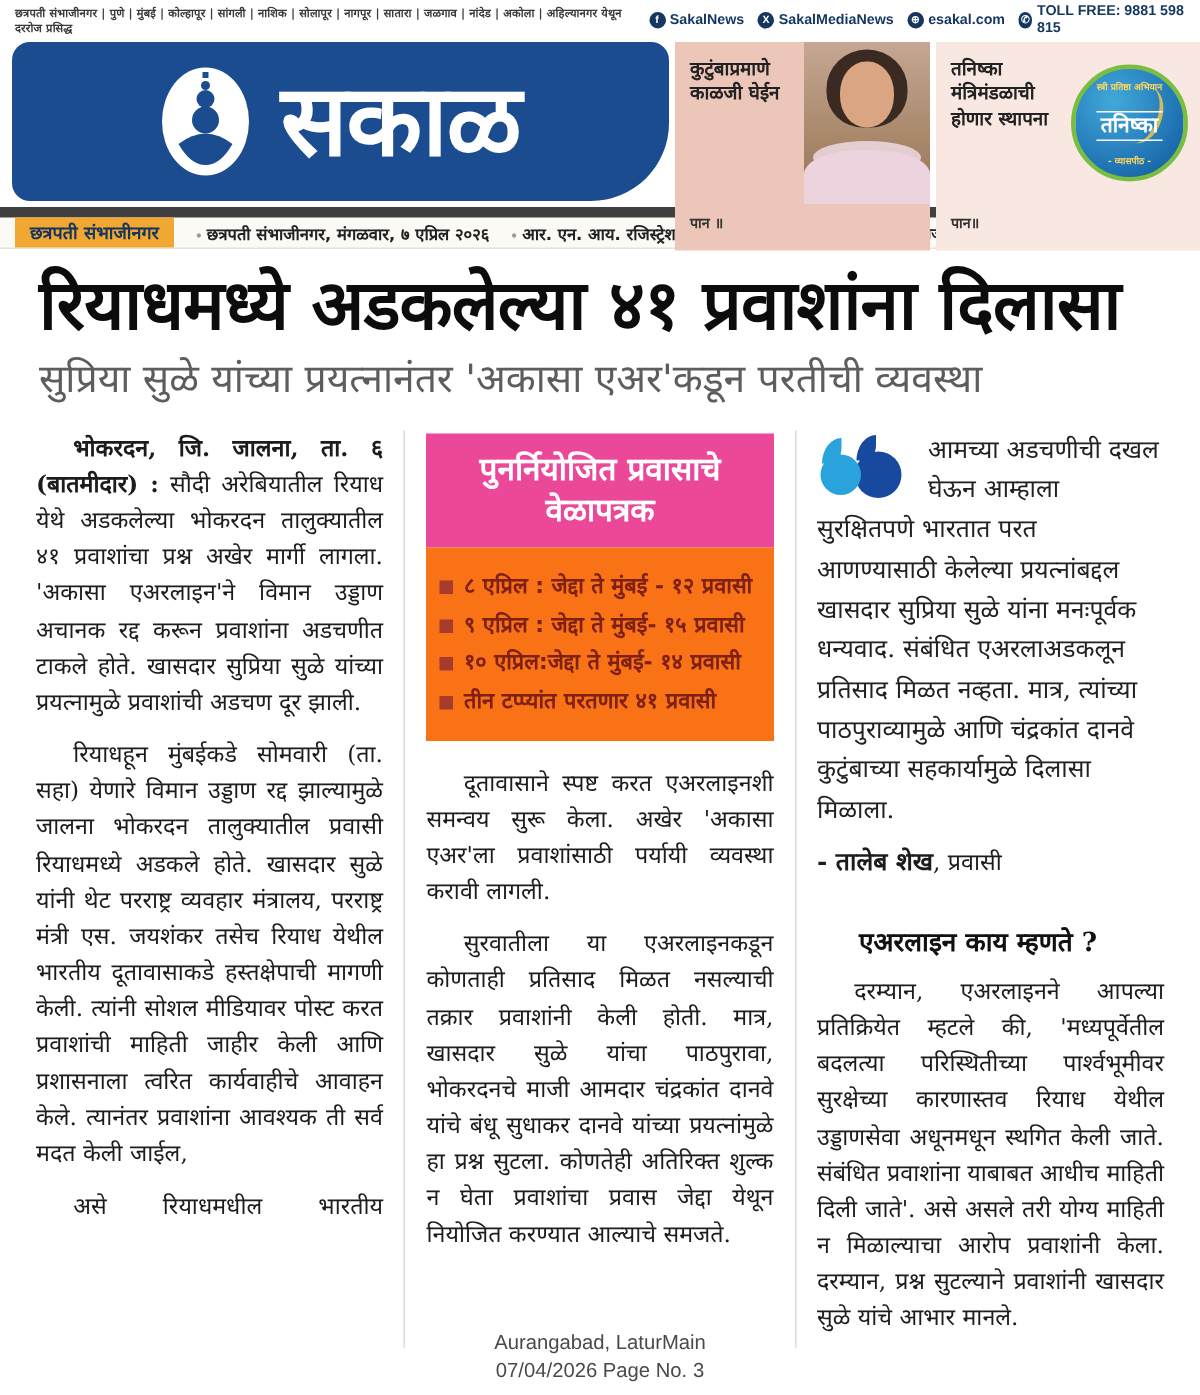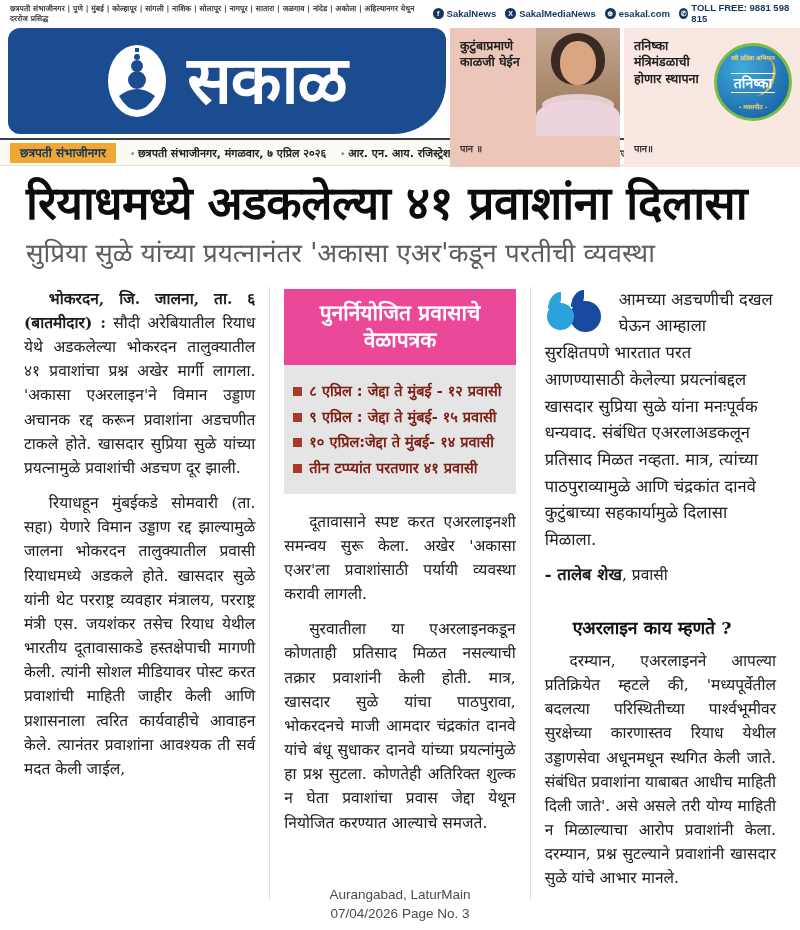--- a/index.html
+++ b/index.html
@@ -42,21 +42,21 @@
     background:radial-gradient(circle at 35% 30%,#41a9da 0%,#1d6fb0 70%,#15568c 100%);
     border:3px solid #79bd43;box-sizing:border-box;}
   .tlogo-title{position:absolute;left:0;right:0;top:27px;text-align:center;color:#fff;font-weight:800;font-size:14px;}
   .tlogo-title-inner{border-top:1px solid #fff;border-bottom:1px solid #fff;padding:1px 3px;}
   .tlogo-arc{position:absolute;left:0;right:0;text-align:center;color:#ffd75e;font-size:6px;font-weight:700;}
   .tlogo-arc.top{top:8px;} .tlogo-arc.bottom{bottom:7px;}
   .tlogo-swoosh{position:absolute;right:14px;top:10px;width:26px;height:40px;border-right:3px solid #f0c54a;border-radius:50%;transform:rotate(18deg);opacity:.85;}
   
   .datebar{
     height:28px;margin-top:2px;display:flex;align-items:center;gap:14px;
-    background:#fbfaf5;border-top:2px solid #404040;border-bottom:1px solid #e3e1d8;
+    background:#fbfaf5;border-top:7px solid #404040;border-bottom:1px solid #e3e1d8;
     padding:0 10px;box-sizing:border-box;
   }
   .city-badge{background:#f0a832;color:#15355e;font-weight:800;font-size:12px;padding:4px 10px;line-height:1;}
   .datebar-item{font-size:11px;font-weight:700;color:#222;}
   .datebar-item::before{content:"• ";color:#999;font-size:8px;}
   .datebar-price{margin-left:auto;font-size:10px;font-weight:700;color:#222;}
   .flex-sp{flex:1;}
   
   .headline{font-size:46px;font-weight:800;color:#0c0c0c;line-height:1.12;padding:12px 26px 0;letter-spacing:-.5px;}
   .subheadline{font-size:26px;color:#5d5d5d;font-weight:500;padding:8px 26px 6px;line-height:1.2;}
@@ -65,21 +65,21 @@
   .col{flex:1 1 0;padding:0 14px;min-width:0;}
   .col:first-child{padding-left:0;} .col:last-child{padding-right:0;}
   .col + .col{border-left:1px solid #dcdcdc;}
   .body-p{margin:0 0 11px;font-size:15.5px;line-height:1.56;text-align:justify;color:#1c1c1c;
     text-indent:1.6em;font-family:"DejaVu Serif","Liberation Serif",serif;}
   .body-p b{font-weight:700;}
   .spread{text-align-last:justify;}
   
   .sched{margin:2px 0 16px;}
   .sched-head{background:#ec4899;color:#ffffff;text-align:center;font-weight:800;font-size:21px;line-height:1.3;padding:11px 6px;}
-  .sched-body{background:#e5e5e5;padding:11px 9px 9px;}
+  .sched-body{background:#f97316;padding:11px 9px 9px;}
   .sched-item{display:flex;align-items:flex-start;gap:7px;margin:6px 0;font-weight:800;font-size:14.5px;color:#7e2015;line-height:1.35;}
   .sq{flex:0 0 auto;width:9px;height:9px;background:#a83a2b;margin-top:5px;}
   
   .quote-icon{float:left;width:66px;height:44px;position:relative;margin:4px 8px 0 0;}
   .qball{position:absolute;width:27px;height:27px;border-radius:50%;}
   .qball::before{content:"";position:absolute;top:-11px;left:1px;width:13px;height:17px;background:inherit;border-radius:100% 0 60% 0;}
   .qball.dark{background:#17499e;left:25px;top:10px;width:31px;height:31px;}
   .qball.light{background:#2aa3dc;left:2px;top:12px;z-index:2;}
   .quote-text{font-size:16.5px;line-height:1.62;color:#212121;text-align:left;text-indent:0;
     font-family:"DejaVu Serif","Liberation Serif",serif;}
@@ -161,20 +161,21 @@
 </div>
 
 <div class="headline">रियाधमध्ये अडकलेल्या ४१ प्रवाशांना दिलासा</div>
 <div class="subheadline">सुप्रिया सुळे यांच्या प्रयत्नानंतर 'अकासा एअर'कडून परतीची व्यवस्था</div>
 
 <div class="cols">
 
   <div class="col">
     <p class="body-p"><b>भोकरदन, जि. जालना, ता. ६ (बातमीदार) :</b><span> सौदी अरेबियातील रियाध येथे अडकलेल्या भोकरदन तालुक्यातील ४१ प्रवाशांचा प्रश्न अखेर मार्गी लागला. 'अकासा एअरलाइन'ने विमान उड्डाण अचानक रद्द करून प्रवाशांना अडचणीत टाकले होते. खासदार सुप्रिया सुळे यांच्या प्रयत्नामुळे प्रवाशांची अडचण दूर झाली.</span></p>
     <p class="body-p">रियाधहून मुंबईकडे सोमवारी (ता. सहा) येणारे विमान उड्डाण रद्द झाल्यामुळे जालना भोकरदन तालुक्यातील प्रवासी रियाधमध्ये अडकले होते. खासदार सुळे यांनी थेट परराष्ट्र व्यवहार मंत्रालय, परराष्ट्र मंत्री एस. जयशंकर तसेच रियाध येथील भारतीय दूतावासाकडे हस्तक्षेपाची मागणी केली. त्यांनी सोशल मीडियावर पोस्ट करत प्रवाशांची माहिती जाहीर केली आणि प्रशासनाला त्वरित कार्यवाहीचे आवाहन केले. त्यानंतर प्रवाशांना आवश्यक ती सर्व मदत केली जाईल,</p>
+    <p class="body-p spread">असे रियाधमधील भारतीय</p>
   </div>
 
   <div class="col">
     <div class="sched">
       <div class="sched-head">पुनर्नियोजित प्रवासाचे वेळापत्रक</div>
       <div class="sched-body">
         <div class="sched-item">
             <span class="sq"></span>
             <span>८ एप्रिल : जेद्दा ते मुंबई - १२ प्रवासी</span>
           </div>

